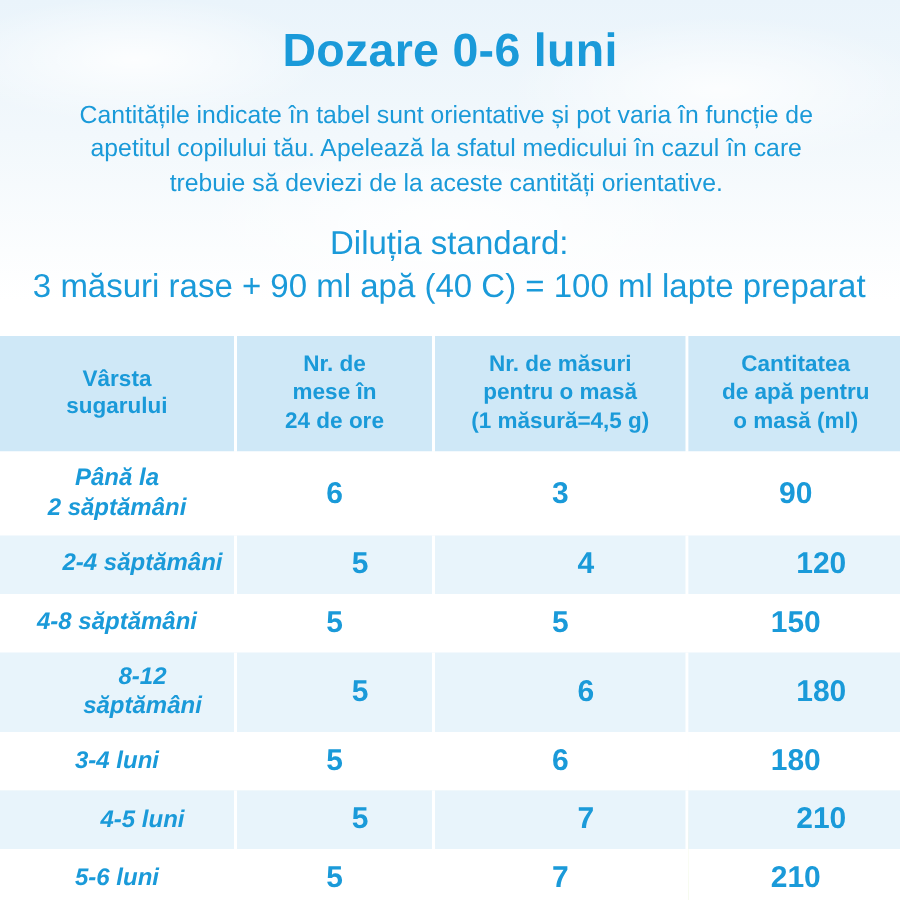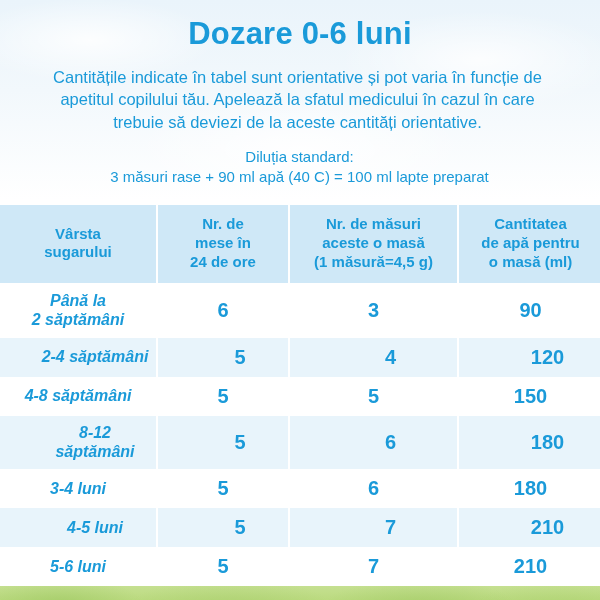--- a/index.html
+++ b/index.html
@@ -68,21 +68,21 @@
   .intro {
     text-align: center;
     color: #1a9ad9;
     font-size: 16.5px;
     line-height: 1.35;
     padding: 14px 39px 0 34px;
   }
   .dilution {
     text-align: center;
     color: #1a9ad9;
-    font-size: 15px;
+    font-size: 22px;
     line-height: 1.35;
     padding: 14px 20px 0 19px;
   }
   .dilution .d-line2 {
     display: block;
   }
   table.dose-table {
     border-collapse: separate;
     border-spacing: 0;
     width: 564px;
@@ -156,21 +156,21 @@
             <div>Vârsta</div>
             <div>sugarului</div>
           </th>
           <th style="width:122px">
             <div>Nr. de</div>
             <div>mese în</div>
             <div>24 de ore</div>
           </th>
           <th style="width:159px">
             <div>Nr. de măsuri</div>
-            <div>aceste o masă</div>
+            <div>pentru o masă</div>
             <div>(1 măsură=4,5 g)</div>
           </th>
           <th style="width:135px">
             <div>Cantitatea</div>
             <div>de apă pentru</div>
             <div>o masă (ml)</div>
           </th>
         </tr>
       </thead>
       <tbody>

